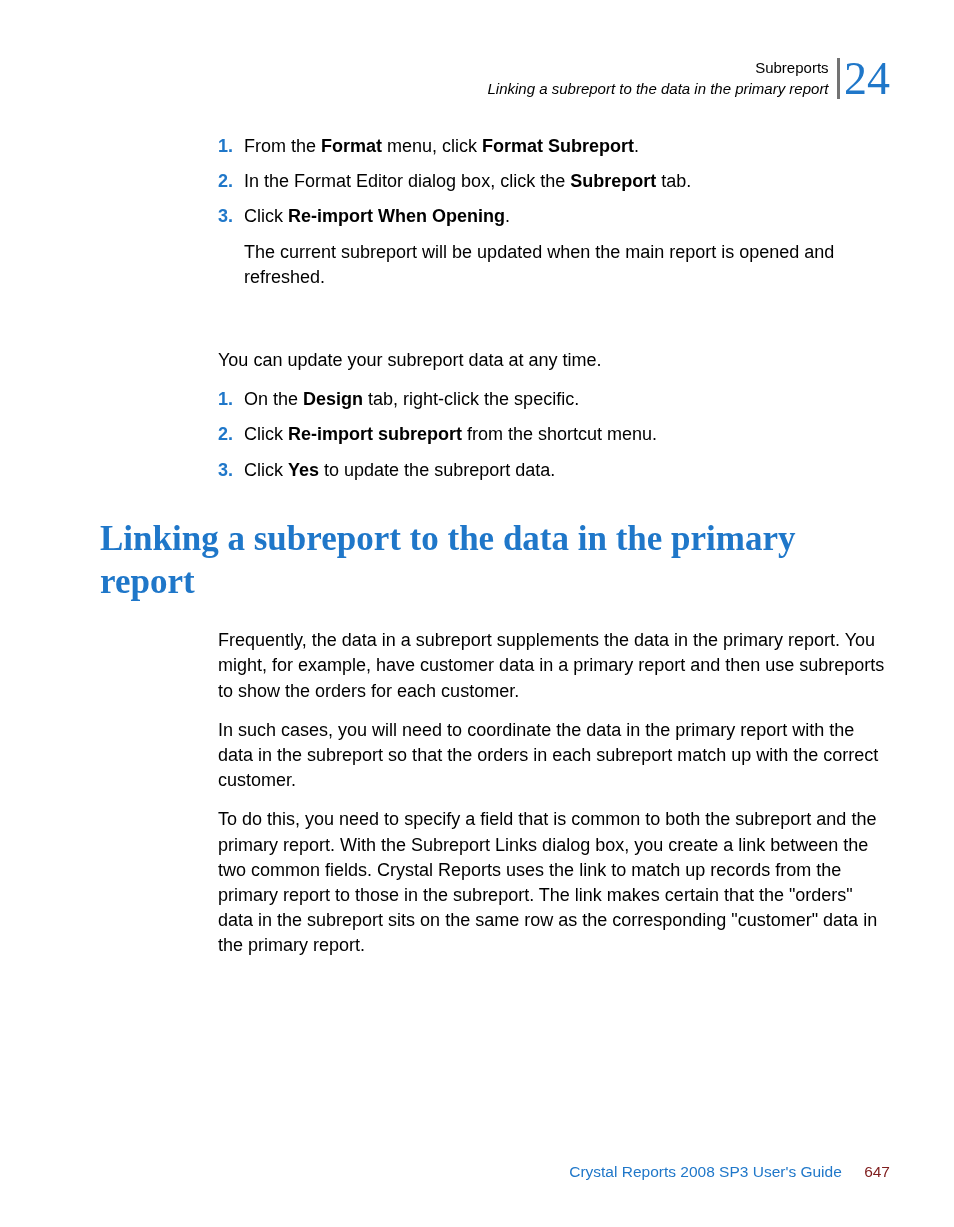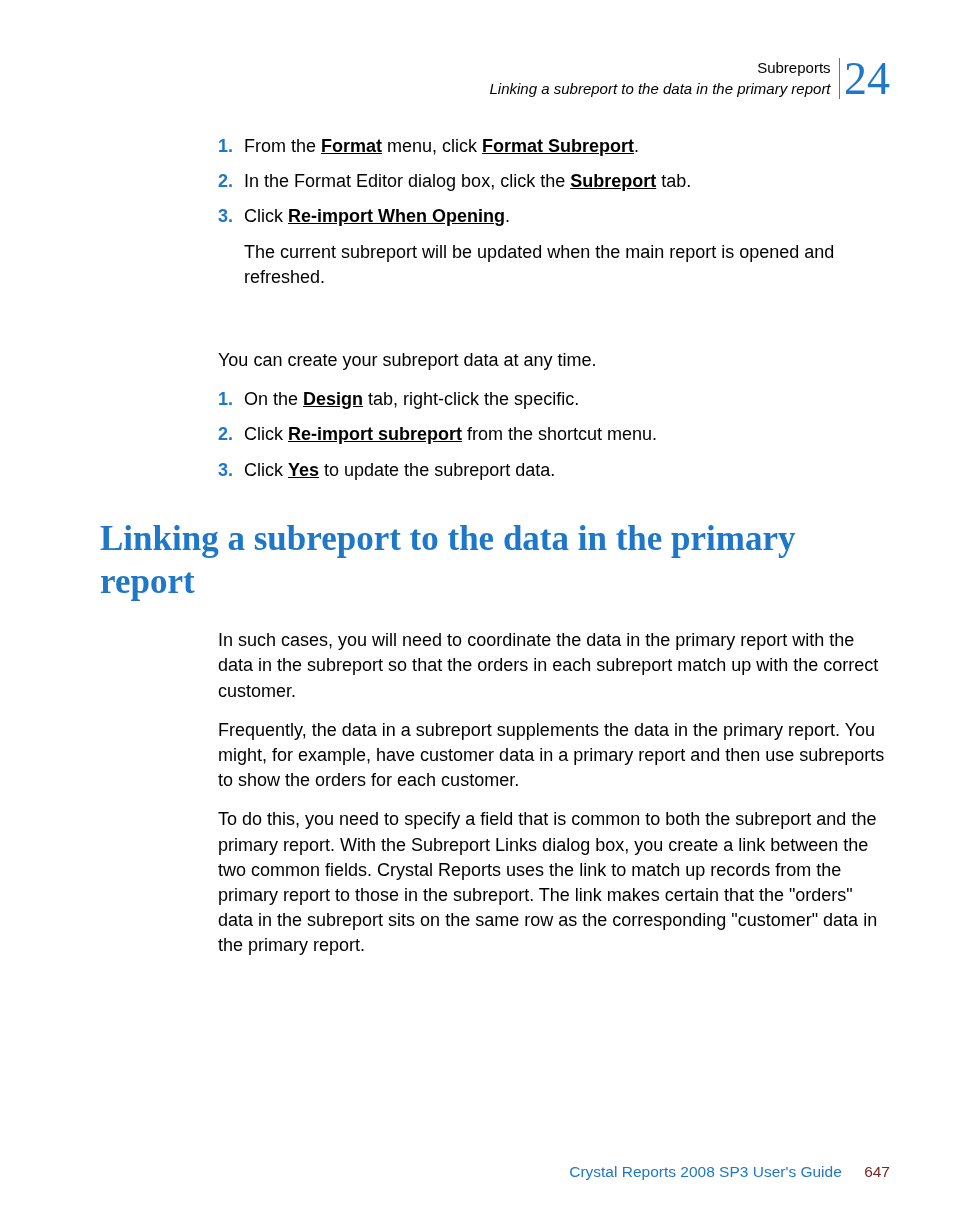--- a/index.html
+++ b/index.html
@@ -32,21 +32,21 @@
     margin-right: 4px;
   }
   .header-line1 { display:block; }
   .header-line2 { display:block; font-style: italic; }
   .chapter-number {
     display: inline-block;
     vertical-align: middle;
     font-family: Georgia, 'Times New Roman', serif;
     font-size: 46px;
     color: #1f77c9;
-    border-left: 1px solid #737373;
+    border-left: 3px solid #737373;
     padding-left: 4px;
     line-height: 0.9;
     font-weight: normal;
   }
   .h3-blue {
     color: #1f77c9;
     font-weight: bold;
     font-size: 21px;
     margin: 0 0 20px 0;
     font-family: Arial, Helvetica, sans-serif;
@@ -94,21 +94,21 @@
     margin: 34px 0 24px 0;
   }
   .footer {
     position: absolute;
     bottom: 46px;
     right: 64px;
     font-size: 15.5px;
   }
   .footer-title { color: #1f77c9; margin-right: 18px; text-align: center; }
   .footer-page { color: #7f1d1d; text-align: right; }
-  b { font-weight: bold; text-decoration: underline; }
+  b { font-weight: bold; }
 </style>
 </head>
 <body>
 
 <div class="page">
 
   <div class="header-block">
     <span class="header-text">
       <span class="header-line1">Subreports</span>
       <span class="header-line2">Linking a subreport to the data in the primary report</span>
@@ -132,42 +132,42 @@
         <span class="li-body"><span>Click </span><b>Re-import When Opening</b><span>.</span></span>
       </li>
     </ol>
     <p class="para">The current subreport will be updated when the main report is opened and refreshed.</p>
   </div>
 
   <div class="section-gap"></div>
 
 
   <div class="content-indent">
-    <p class="para-noindent">You can create your subreport data at any time.</p>
+    <p class="para-noindent">You can update your subreport data at any time.</p>
     <ol class="ol-num">
       <li>
         <span class="li-num">1.</span>
         <span class="li-body"><span>On the </span><b>Design</b><span> tab, right-click the specific.</span></span>
       </li>
       <li>
         <span class="li-num">2.</span>
         <span class="li-body"><span>Click </span><b>Re-import subreport</b><span> from the shortcut menu.</span></span>
       </li>
       <li>
         <span class="li-num">3.</span>
         <span class="li-body"><span>Click </span><b>Yes</b><span> to update the subreport data.</span></span>
       </li>
     </ol>
   </div>
 
   <h1 class="h1-serif">Linking a subreport to the data in the primary report</h1>
 
   <div class="content-indent">
+    <p class="para-noindent">Frequently, the data in a subreport supplements the data in the primary report. You might, for example, have customer data in a primary report and then use subreports to show the orders for each customer.</p>
     <p class="para-noindent">In such cases, you will need to coordinate the data in the primary report with the data in the subreport so that the orders in each subreport match up with the correct customer.</p>
-    <p class="para-noindent">Frequently, the data in a subreport supplements the data in the primary report. You might, for example, have customer data in a primary report and then use subreports to show the orders for each customer.</p>
     <p class="para-noindent">To do this, you need to specify a field that is common to both the subreport and the primary report. With the Subreport Links dialog box, you create a link between the two common fields. Crystal Reports uses the link to match up records from the primary report to those in the subreport. The link makes certain that the "orders" data in the subreport sits on the same row as the corresponding "customer" data in the primary report.</p>
   </div>
 
 </div>
 
 <div class="footer">
   <span class="footer-title">Crystal Reports 2008 SP3 User's Guide</span>
   <span class="footer-page">647</span>
 </div>
 

